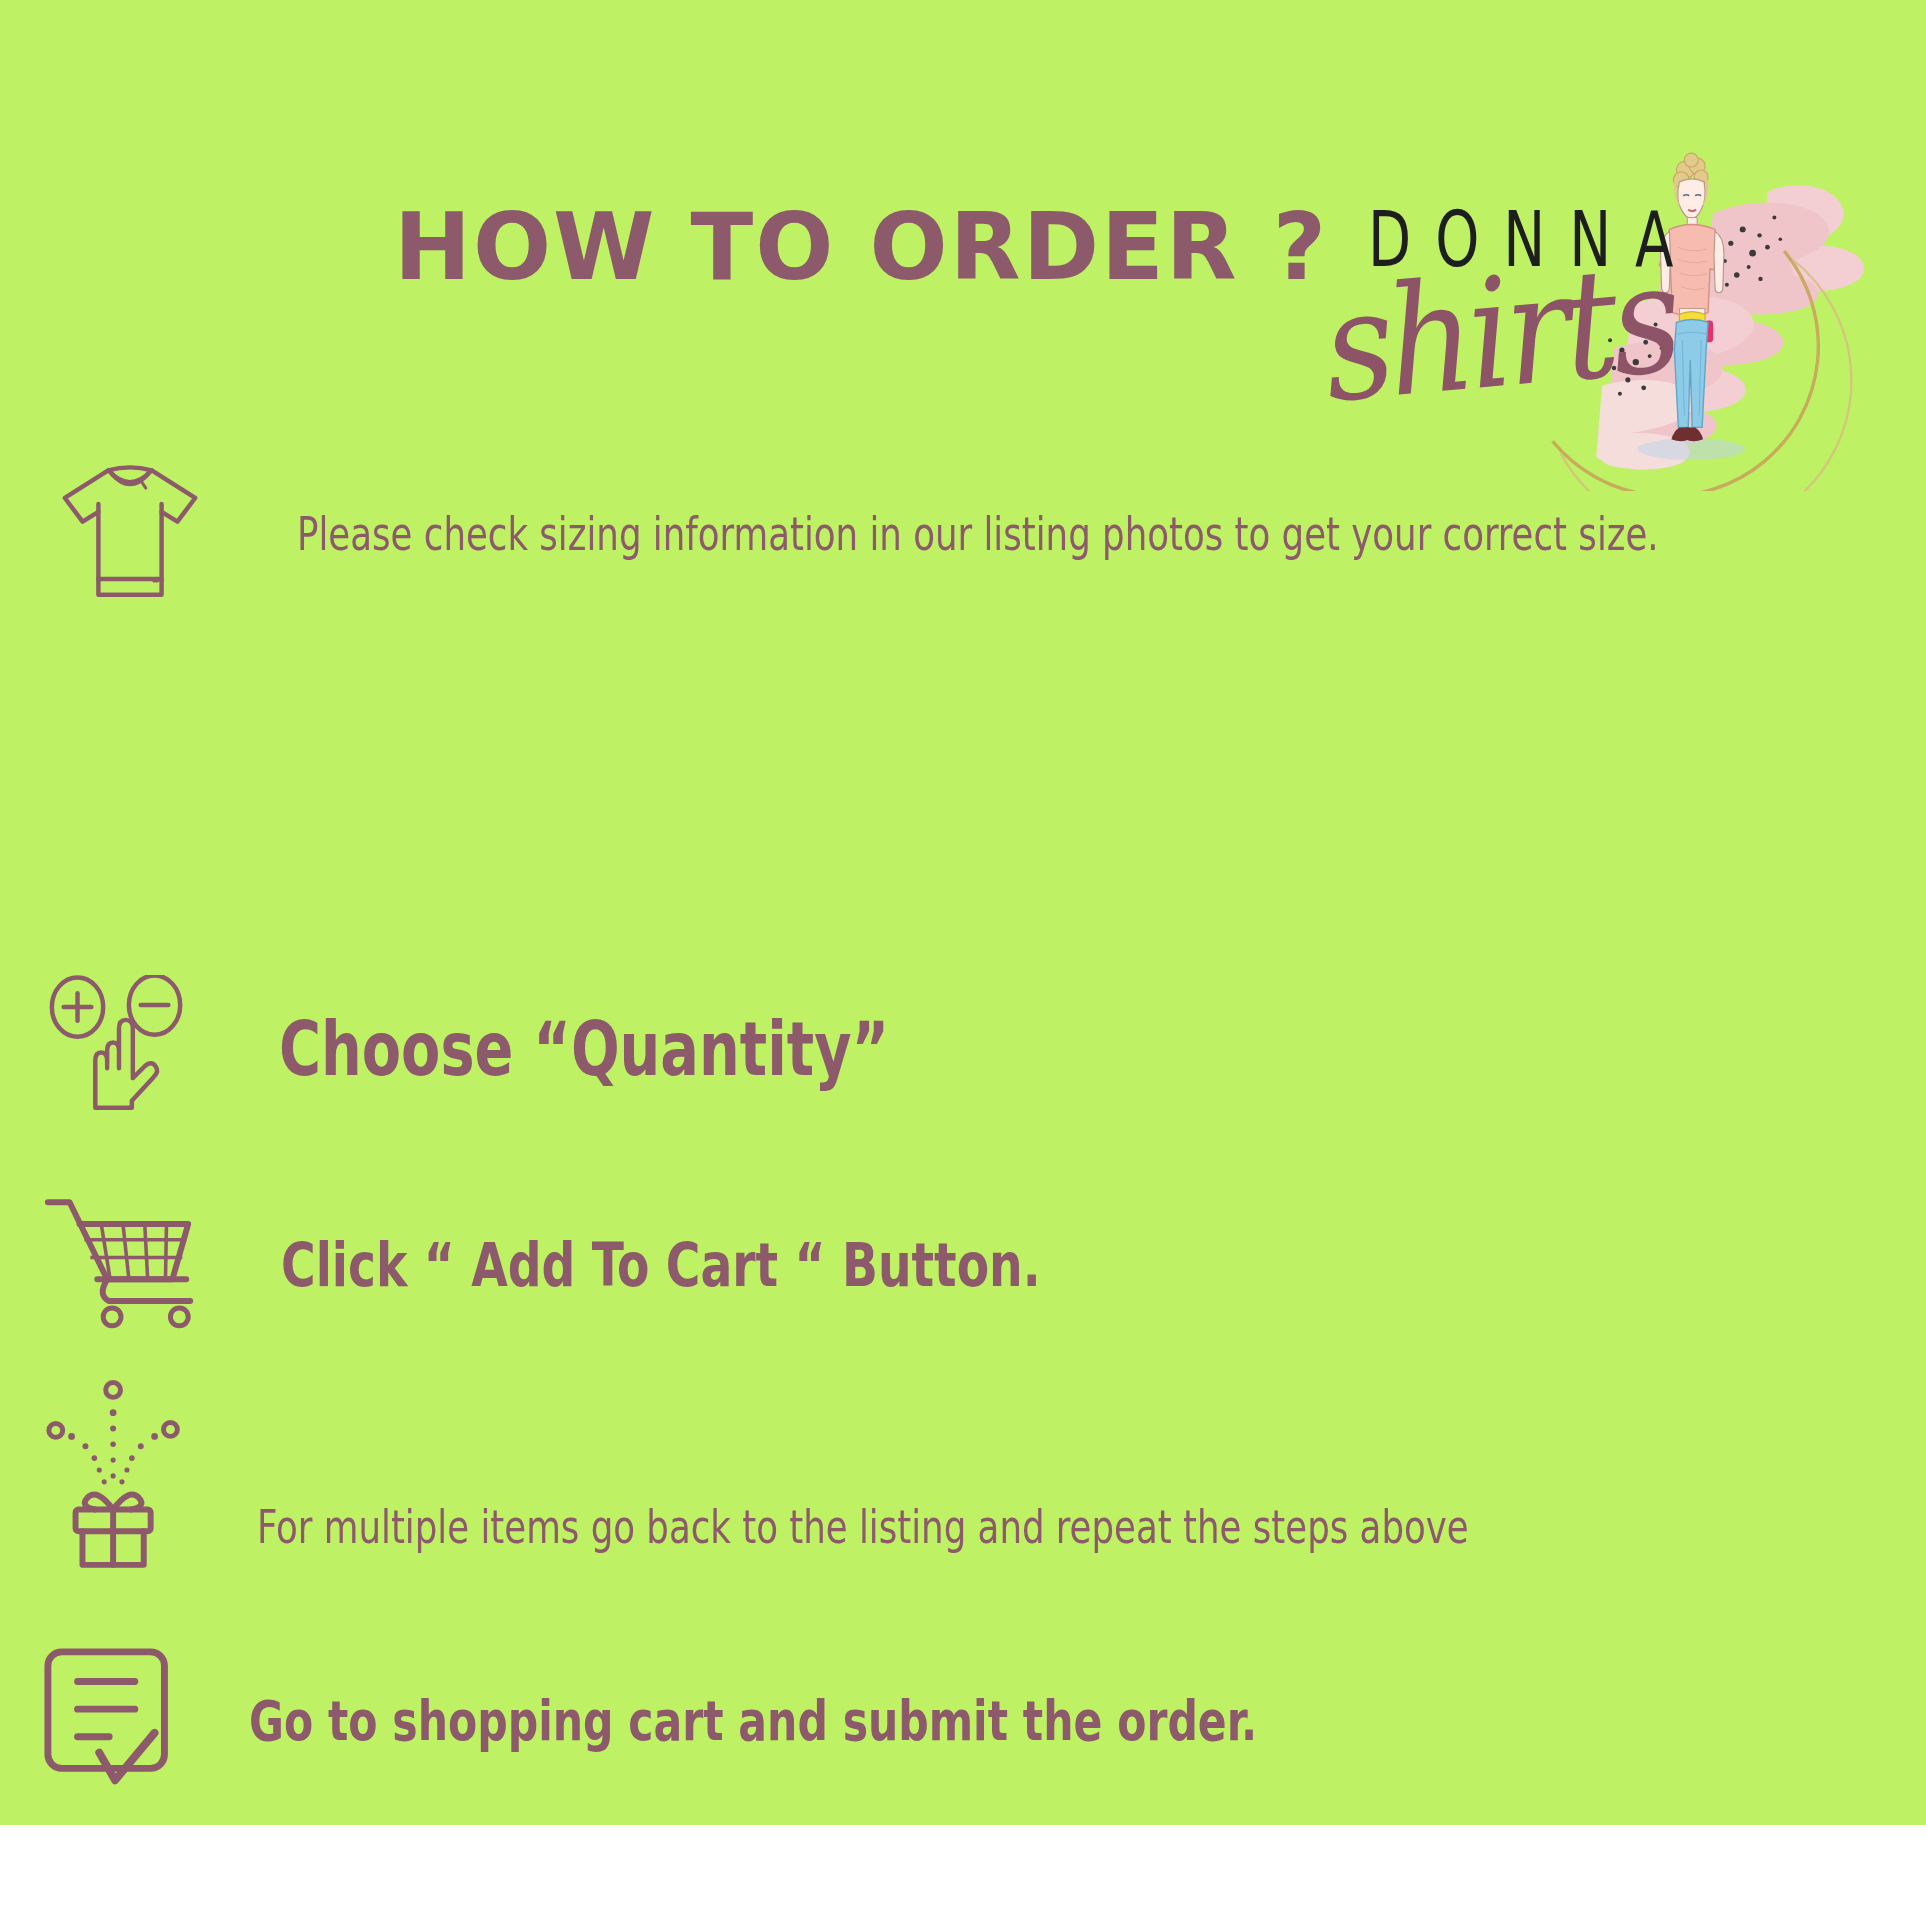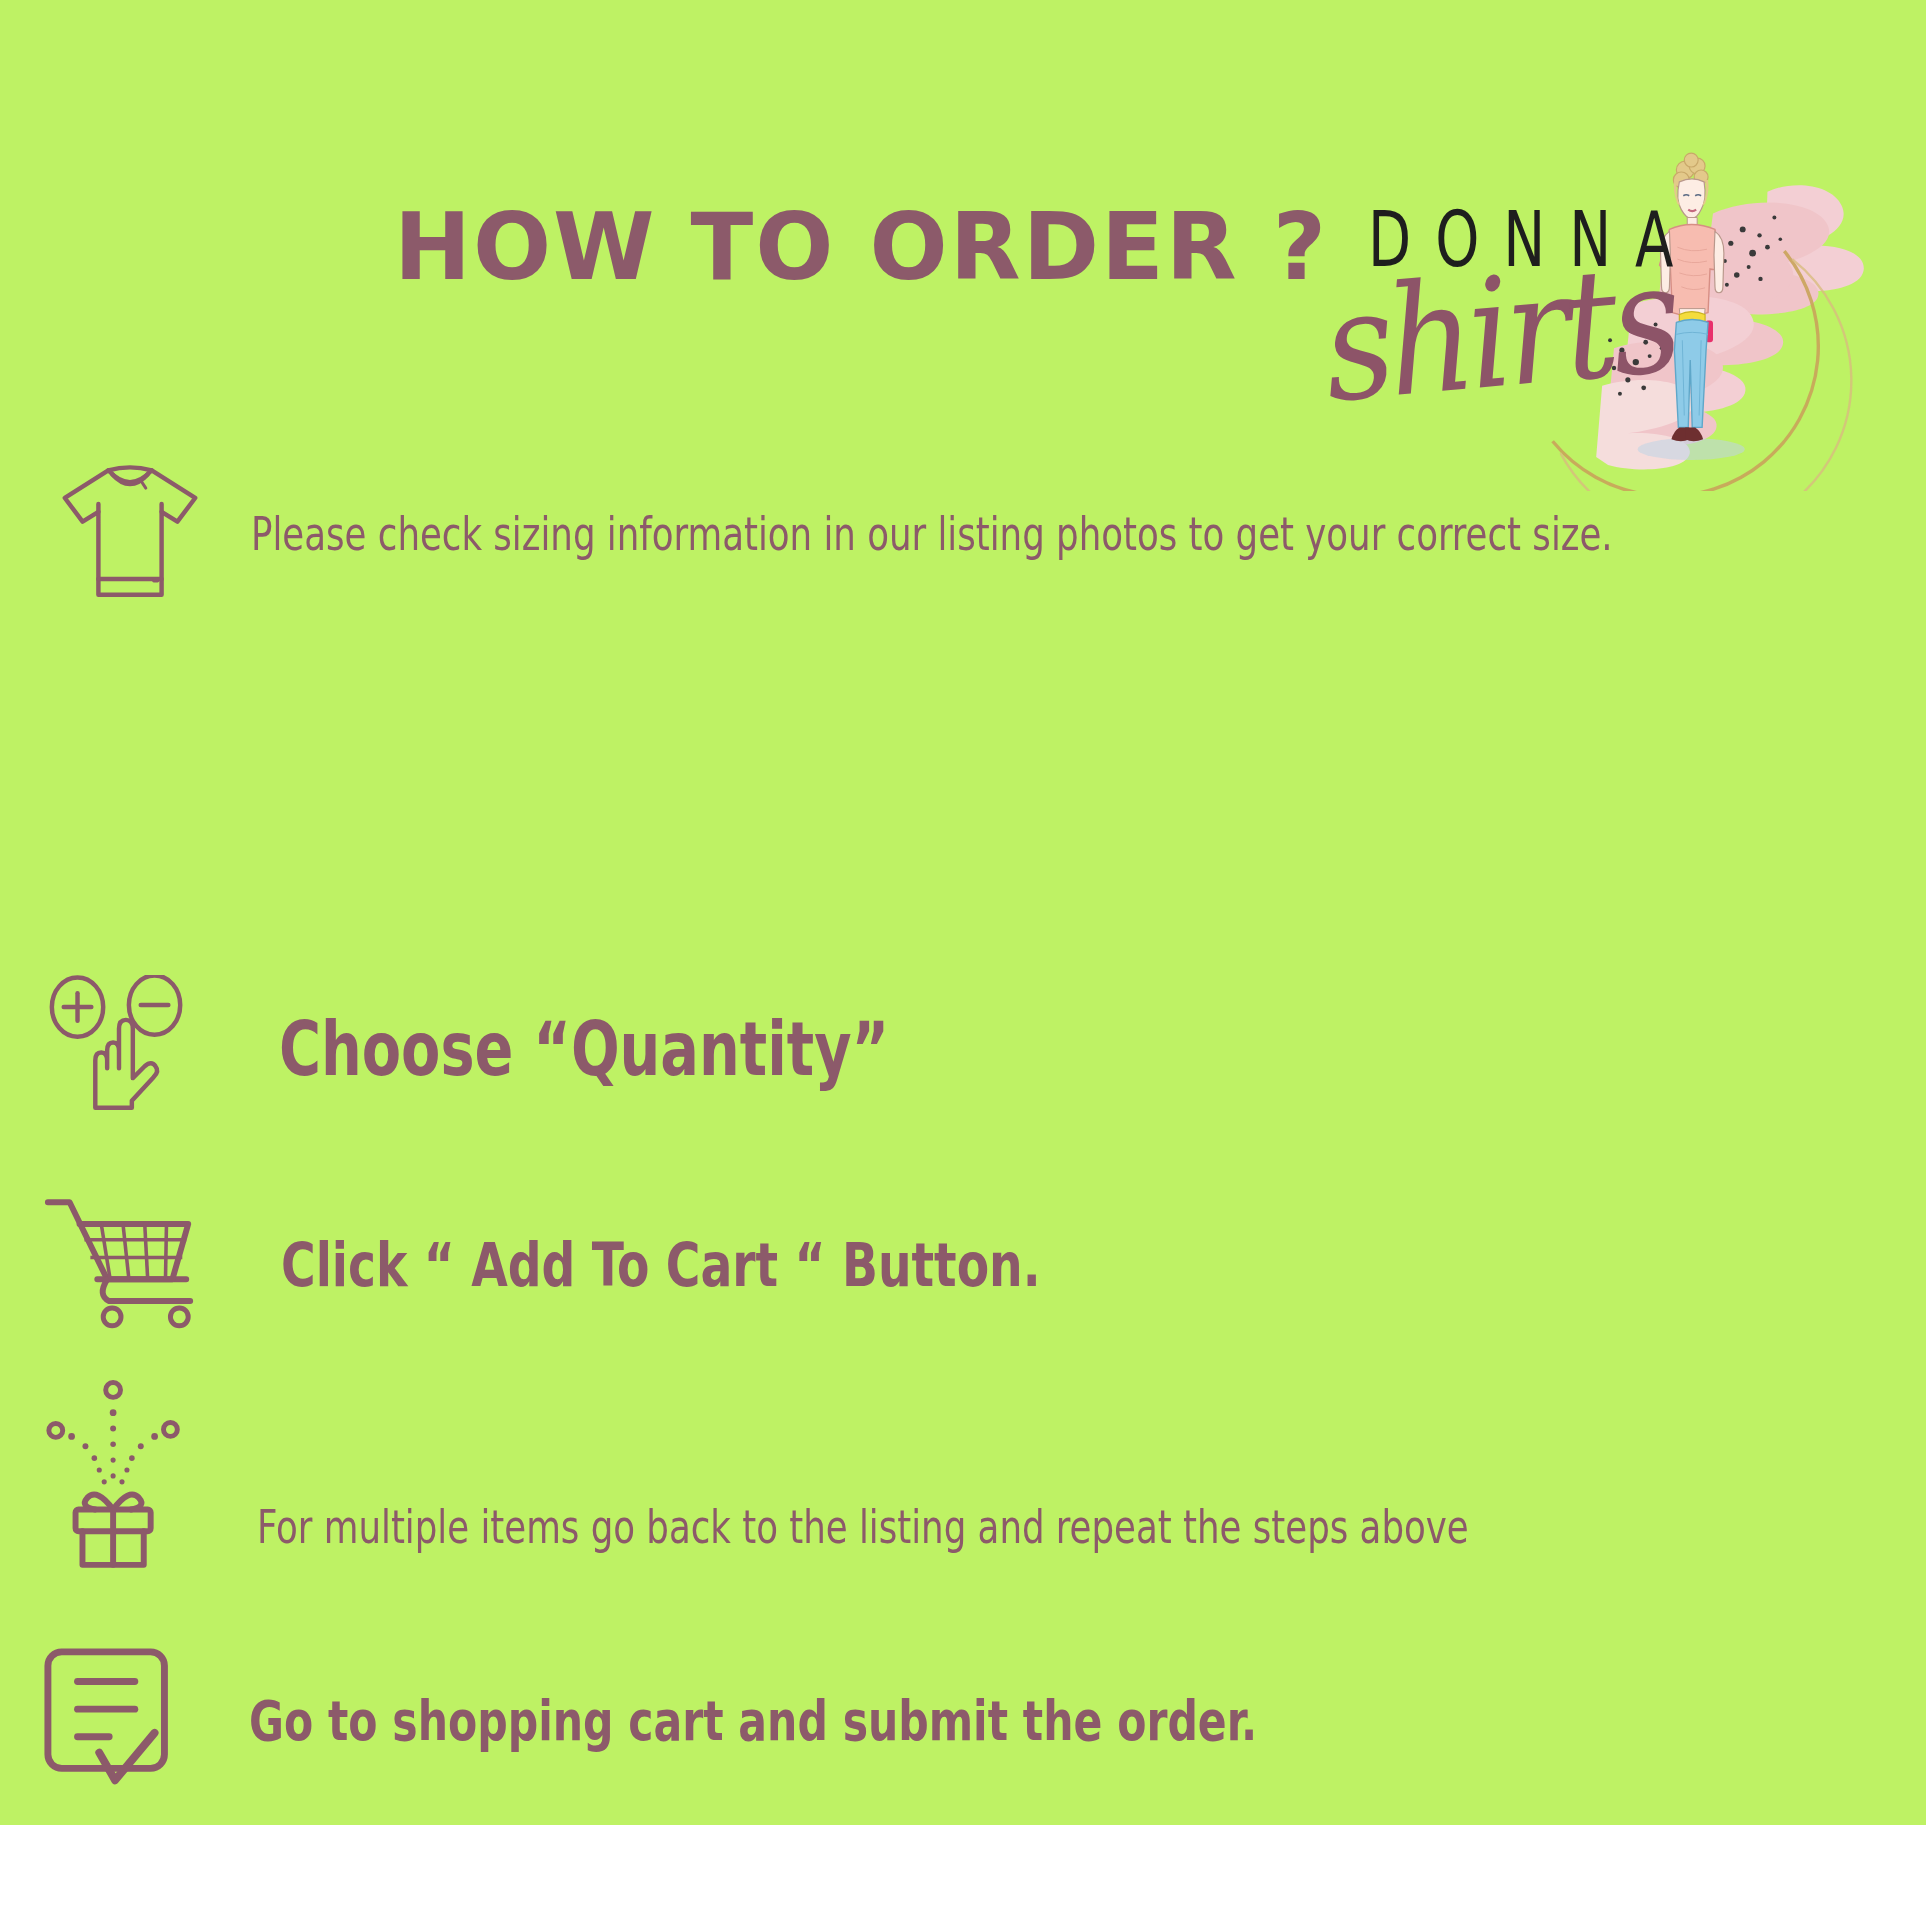--- a/index.html
+++ b/index.html
@@ -198,21 +198,21 @@
 
         <path d="M366 286 q-6 4 -8 12 q10 4 18 0 l0 -12 Z" fill="#6E2F30"></path>
         <path d="M382 286 q6 4 8 12 q-10 4 -18 0 l0 -12 Z" fill="#6E2F30"></path>
       </g>
     </svg>
 
     <div class="logo-donna">DONNA</div>
     <div class="logo-shirts">shirts</div>
   </div>
 
-  <div class="step" style="left:51px; top:455px; height:158px;">
+  <div class="step" style="left:51px; top:455px; height:158px;gap:46px;">
     <svg class="step-icon" width="158" height="149" viewBox="0 0 160 150">
       <g fill="none" stroke="#8C5A6A" stroke-width="4.5" stroke-linejoin="round" stroke-linecap="round">
         <path d="M58 10 q22 -6 44 0 l44 28 l-18 24 l-16 -10 l0 84 l-64 0 l0 -84 l-16 10 l-18 -24 Z"></path>
         <path d="M58 10 q22 24 44 0"></path>
         <path d="M62 14 q18 20 36 0"></path>
         <path d="M48 120 l64 0"></path>
         <path d="M112 52 l0 -8"></path>
         <path d="M48 52 l0 -8"></path>
       </g>
       <g fill="none" stroke="#8C5A6A" stroke-width="3" stroke-linecap="round">

